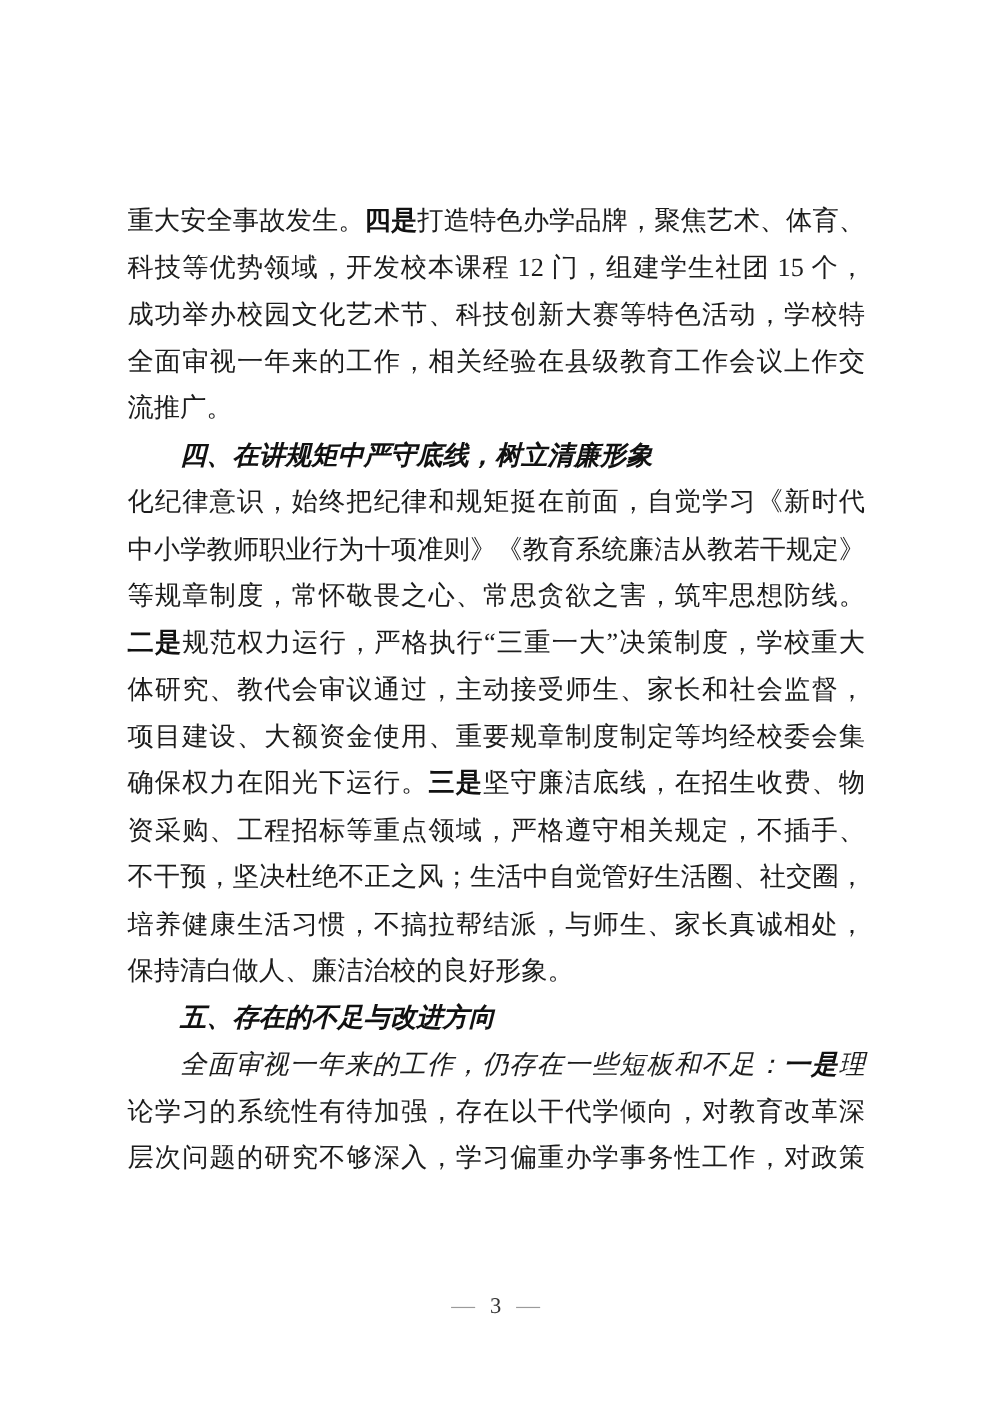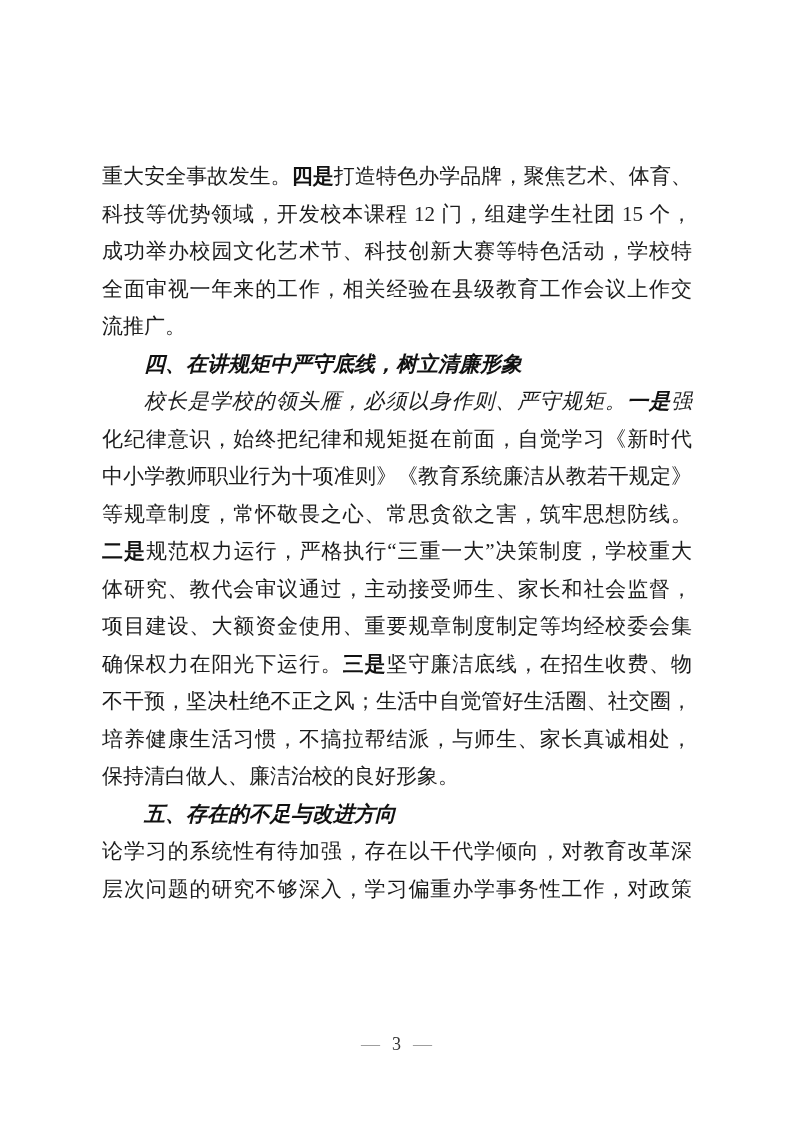--- a/index.html
+++ b/index.html
@@ -71,31 +71,32 @@
 <body>
 
 <div class="page">
   <div class="doc-body" id="doc-body">
       <div class="line"><span>重大安全事故发生。</span><b>四是</b><span>打造特色办学品牌，聚焦艺术、体育、</span></div>
       <div class="line"><span>科技等优势领域，开发校本课程 12 门，组建学生社团 15 个，</span></div>
       <div class="line"><span>成功举办校园文化艺术节、科技创新大赛等特色活动，学校特</span></div>
       <div class="line"><span>全面审视一年来的工作，相关经验在县级教育工作会议上作交</span></div>
       <div class="line no-just"><span>流推广。</span></div>
       <div class="line no-just indent heading"><b>四、在讲规矩中严守底线，树立清廉形象</b></div>
-      <div class="line indent"><span>校长是学校的领头雁，必须以身作则、严守规矩。</span><b>一是</b><span>强</span></div>
       <div class="line"><span>化纪律意识，始终把纪律和规矩挺在前面，自觉学习《新时代</span></div>
       <div class="line"><span>中小学教师职业行为十项准则》《教育系统廉洁从教若干规定》</span></div>
       <div class="line"><span>等规章制度，常怀敬畏之心、常思贪欲之害，筑牢思想防线。</span></div>
       <div class="line"><b>二是</b><span>规范权力运行，严格执行“三重一大”决策制度，学校重大</span></div>
       <div class="line"><span>体研究、教代会审议通过，主动接受师生、家长和社会监督，</span></div>
       <div class="line"><span>项目建设、大额资金使用、重要规章制度制定等均经校委会集</span></div>
       <div class="line"><span>确保权力在阳光下运行。</span><b>三是</b><span>坚守廉洁底线，在招生收费、物</span></div>
+      <div class="line"><span>资采购、工程招标等重点领域，严格遵守相关规定，不插手、</span></div>
       <div class="line"><span>不干预，坚决杜绝不正之风；生活中自觉管好生活圈、社交圈，</span></div>
       <div class="line"><span>培养健康生活习惯，不搞拉帮结派，与师生、家长真诚相处，</span></div>
       <div class="line no-just"><span>保持清白做人、廉洁治校的良好形象。</span></div>
       <div class="line no-just indent heading"><b>五、存在的不足与改进方向</b></div>
+      <div class="line indent"><span>全面审视一年来的工作，仍存在一些短板和不足：</span><b>一是</b><span>理</span></div>
       <div class="line"><span>论学习的系统性有待加强，存在以干代学倾向，对教育改革深</span></div>
       <div class="line"><span>层次问题的研究不够深入，学习偏重办学事务性工作，对政策</span></div>
     </div>
   <div class="footer">
     <span class="dash">—</span><span class="pagenum">3</span><span class="dash">—</span>
   </div>
 </div>
 
 </body></html>

